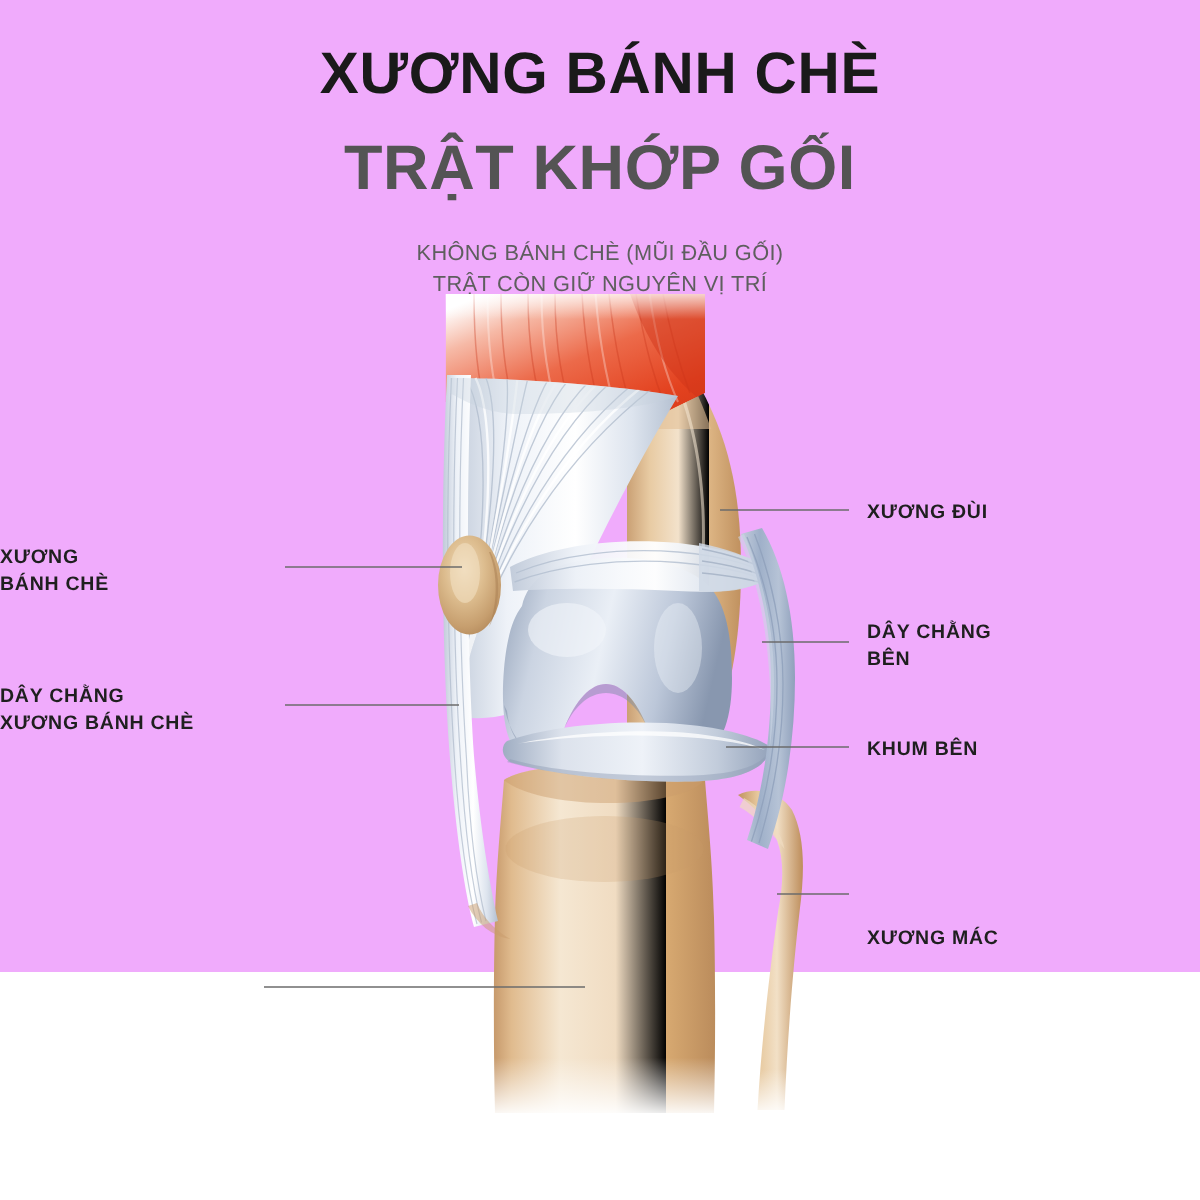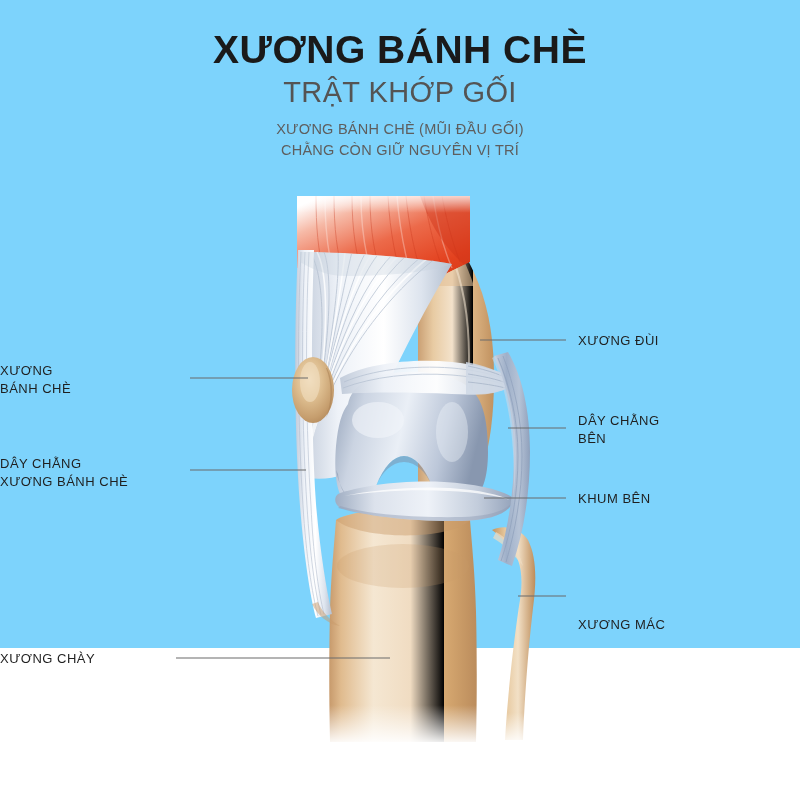--- a/index.html
+++ b/index.html
@@ -14,64 +14,64 @@
     overflow: hidden;
     font-family: "Liberation Sans", sans-serif;
     position: relative;
     color: #231f20;
   }
 
   #stage {
     position: relative;
     width: 800px;
     height: 648px;
-    background: #7dd3fc;
+    background: #f0abfc;
   }
 
   
   .header {
     position: absolute;
     left: 0;
     top: 0;
     width: 800px;
     text-align: center;
   }
   .title-main {
     margin: 0;
     padding-top: 30px;
     font-size: 39px;
     font-weight: 700;
     letter-spacing: 0.5px;
     color: #1a1a1a;
     line-height: 1.04;
   }
   .title-sub {
-    margin: 0;
+    margin: 13px;
     padding-top: 6px;
-    font-size: 29px;
-    font-weight: 400;
+    font-size: 42px;
+    font-weight: 700;
     letter-spacing: 0.4px;
     color: #545454;
     line-height: 1.05;
   }
   .caption {
     margin: 0;
     padding-top: 12px;
     font-size: 14.5px;
     font-weight: 400;
     letter-spacing: 0.25px;
     color: #5e5e5e;
     line-height: 1.45;
   }
 
   
   .label {
     position: absolute;
     font-size: 13px;
-    font-weight: 400;
+    font-weight: 700;
     letter-spacing: 0.5px;
     color: #1f1f1f;
     line-height: 1.35;
     white-space: pre-line;
   }
   .label.right { text-align: left; }
   .label.left  { text-align: left; }
 
   
   #art {
@@ -87,22 +87,22 @@
   }
 </style>
 </head>
 <body>
 
 <div id="stage">
 
   <div class="header">
     <h1 class="title-main">XƯƠNG BÁNH CHÈ</h1>
     <h2 class="title-sub">TRẬT KHỚP GỐI</h2>
-    <p class="caption">XƯƠNG BÁNH CHÈ (MŨI ĐẦU GỐI)</p>
-    <p class="caption" style="padding-top:0">CHẰNG CÒN GIỮ NGUYÊN VỊ TRÍ</p>
+    <p class="caption">KHÔNG BÁNH CHÈ (MŨI ĐẦU GỐI)</p>
+    <p class="caption" style="padding-top:0">TRẬT CÒN GIỮ NGUYÊN VỊ TRÍ</p>
   </div>
 
   <svg id="art" width="800" height="800" viewBox="0 0 800 800" aria-hidden="true">
     <defs>
 
       <linearGradient id="gBoneH" x1="0" y1="0" x2="1" y2="0">
         <stop offset="0%" stop-color="#c79a6c"></stop>
         <stop offset="12%" stop-color="#dcb383"></stop>
         <stop offset="38%" stop-color="#f3e3cc"></stop>
         <stop offset="62%" stop-color="#eeda bf"></stop>
@@ -411,21 +411,20 @@
       <line x1="518" y1="596" x2="566" y2="596"></line>
     </g>
   </svg>
 
   <div class="label left" style="left:0; width:184px; top:362px;">XƯƠNG
 BÁNH CHÈ</div>
 
   <div class="label left" style="left:0; width:184px; top:455px;">DÂY CHẰNG
 XƯƠNG BÁNH CHÈ</div>
 
-  <div class="label left" style="left:0; width:170px; top:650px;">XƯƠNG CHÀY</div>
 
   <div class="label right" style="left:578px; width:210px; top:332px;">XƯƠNG ĐÙI</div>
 
   <div class="label right" style="left:578px; width:210px; top:412px;">DÂY CHẰNG
 BÊN</div>
 
   <div class="label right" style="left:578px; width:210px; top:490px;">KHUM BÊN</div>
 
   <div class="label right" style="left:578px; width:210px; top:616px;">XƯƠNG MÁC</div>
 

